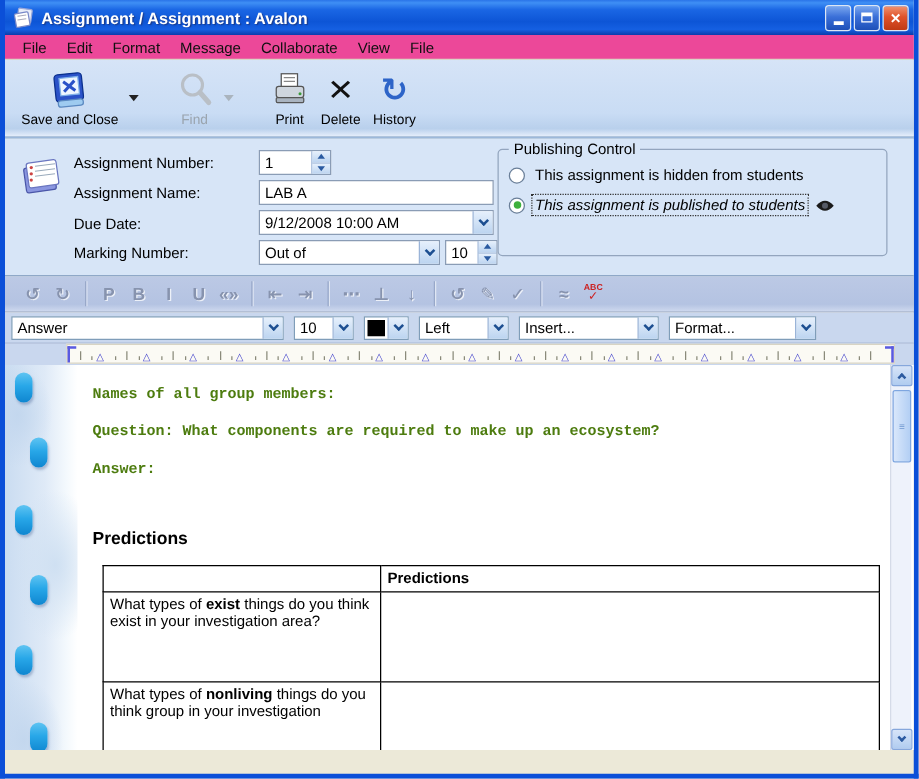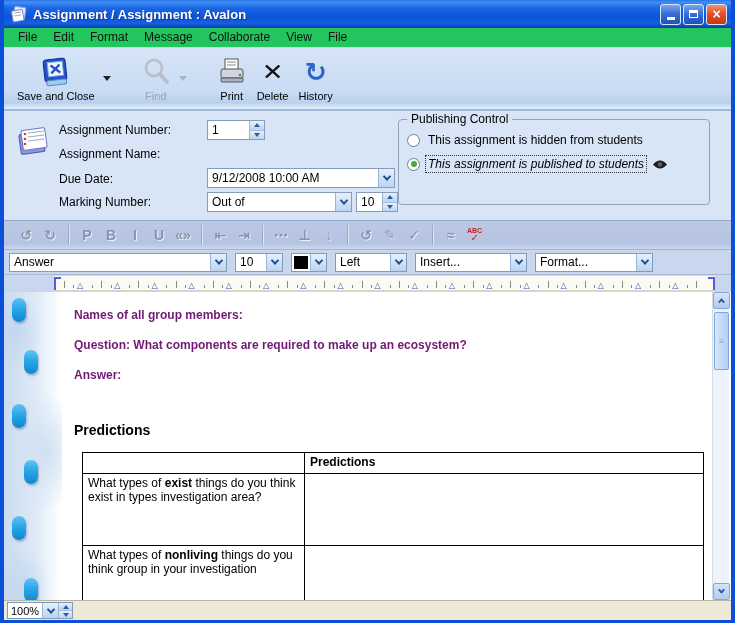--- a/index.html
+++ b/index.html
@@ -16,21 +16,21 @@
   .titlebar .title { color:#fff; font-weight:bold; font-size:13px; text-shadow:1px 1px 1px #1a3a8a; flex:1;
     white-space:nowrap; overflow:hidden; }
   .winbtn { width:21px; height:21px; margin-left:2px; border:1px solid #dce6f5; border-radius:3px;
     display:flex; align-items:center; justify-content:center; color:#fff;
     background:linear-gradient(180deg,#7aa7ef 0%,#3a6fd8 45%,#1e50b8 100%); }
   .winbtn.close { background:linear-gradient(180deg,#f0926f 0%,#e0522a 45%,#c03a14 100%); font-weight:bold; font-size:14px; }
   .winbtn .min-glyph { width:8px; height:3px; background:#fff; margin-top:9px; }
   .winbtn .max-glyph { width:9px; height:8px; border:1px solid #fff; border-top:3px solid #fff; }
 
   
-  .menubar { height:20px; flex:0 0 20px; background:#22c55e; display:flex; align-items:flex-start; padding-left:6px;
+  .menubar { height:20px; flex:0 0 20px; background:#ec4899; display:flex; align-items:center; padding-left:6px;
     border-bottom:1px solid #d8d5c8; }
   .menubar span { padding:2px 8px; font-size:12px; color:#111; }
 
   
   .maintoolbar { height:63px; flex:0 0 63px; background:linear-gradient(180deg,#dcead9 0%,#d3e2f6 6%,#c9dcf4 70%,#bdd3ee 88%,#e7f0fb 100%);
     background:linear-gradient(180deg,#d6e4f7 0%,#c9dcf4 70%,#b9d0ec 90%,#e5eefb 100%);
     border-bottom:2px solid #9cb8da; display:flex; align-items:flex-start; padding:4px 2px 0 8px; }
   .tbtn { display:flex; flex-direction:column; align-items:center; justify-content:flex-end; height:52px;
     padding:1px 4px; border:1px solid transparent; border-radius:2px; }
   .tbtn .ico { height:34px; display:flex; align-items:center; justify-content:center; }
@@ -104,21 +104,21 @@
   .stationery { position:absolute; left:0; top:0; width:58px; height:100%;
     background:
       radial-gradient(40px 60px at 10px 40px, #c3d7ee 0%, transparent 70%),
       radial-gradient(50px 80px at 40px 160px, #cfe0f2 0%, transparent 75%),
       radial-gradient(45px 70px at 15px 300px, #c3d7ee 0%, transparent 70%),
       linear-gradient(90deg,#cadcf1 0%,#dfeaf7 55%,#f4f9fd 85%,#ffffff 100%); }
   .capsule { position:absolute; width:14px; height:24px; border-radius:7px;
     background:linear-gradient(180deg,#5fc4f2 0%,#28a7e8 45%,#0f86d0 100%); box-shadow:1px 2px 2px rgba(60,90,140,.35); }
   .doccontent { position:absolute; left:58px; top:0; width:653px; height:100%; }
   .doc-title { color:#1e7c1e; font-weight:bold; font-size:13px; margin:8px 0 0 17px; }
-  .doc-p { font-weight:bold; font-size:12px; margin:16px 0 0 12px; color:#701a75; }
+  .doc-p { font-weight:bold; font-size:12px; margin:16px 0 0 12px; color:#4d7c0f;font-family:Liberation Mono, monospace; }
   .doc-h { font-weight:bold; font-size:14px; margin:40px 0 0 12px; color:#000; }
   .doctable { border-collapse:collapse; margin:14px 0 0 20px; width:622px; table-layout:fixed; }
   .doctable td { border:1px solid #000; font-size:12px; vertical-align:top; padding:2px 5px; }
   .doctable .c1 { width:222px; }
   .doctable .hdr td { font-weight:bold; height:21px; }
   .doctable .r1 td { height:72px; }
   .doctable .r2 td { height:60px; }
 
   
   .vscroll { position:absolute; right:2px; top:0; width:17px; height:100%; background:#eef2fb; border-left:1px solid #d5dbe8; }
@@ -248,20 +248,23 @@
     <div class="fctrl" style="left:203px; top:9px; width:58px; height:20px;">
       <span class="val">1</span>
       <span class="spin">
           <b class="up">
             <i></i>
           </b>
           <b class="dn">
             <i></i>
           </b>
         </span>
+    </div>
+    <div class="fctrl" style="left:203px; top:33px; width:188px; height:20px;">
+      <span class="val">LAB A</span>
     </div>
     <div class="fctrl" style="left:203px; top:57px; width:188px; height:20px;">
       <span class="val">9/12/2008 10:00 AM</span>
       <span class="combo-arrow">
           <i></i>
         </span>
     </div>
     <div class="fctrl" style="left:203px; top:81px; width:145px; height:20px;">
       <span class="val">Out of</span>
       <span class="combo-arrow">
@@ -456,51 +459,35 @@
       <p class="doc-p">Question: What components are required to make up an ecosystem?</p>
       <p class="doc-p">Answer:</p>
       <div class="doc-h">Predictions</div>
       <table class="doctable">
         <tbody>
             <tr class="hdr">
           <td class="c1"></td>
           <td>Predictions</td>
         </tr>
         <tr class="r1">
-          <td class="c1"><span>What types of </span><b>exist</b><span> things do you think exist in types investigation area?</span></td>
+          <td class="c1"><span>What types of </span><b>exist</b><span> things do you think exist in your investigation area?</span></td>
           <td></td>
         </tr>
         <tr class="r2">
           <td class="c1"><span>What types of </span><b>nonliving</b><span> things do you think group in your investigation</span></td>
           <td></td>
         </tr>
       </tbody>
         </table>
     </div>
     <div class="vscroll">
       <div class="sbtn up">
           <i></i>
         </div>
       <div class="sthumb">≡</div>
       <div class="sbtn down">
           <i></i>
         </div>
     </div>
   </div>
 
-  <div class="statusbar">
-    <div class="zoombox">
-      <span class="val">100%</span>
-      <span class="combo-arrow" style="height:15px">
-          <i></i>
-        </span>
-      <span class="spin" style="height:15px; width:14px;">
-          <b class="up">
-            <i></i>
-          </b>
-          <b class="dn">
-            <i></i>
-          </b>
-        </span>
-    </div>
-  </div>
 
 </div>
 
 </body></html>

